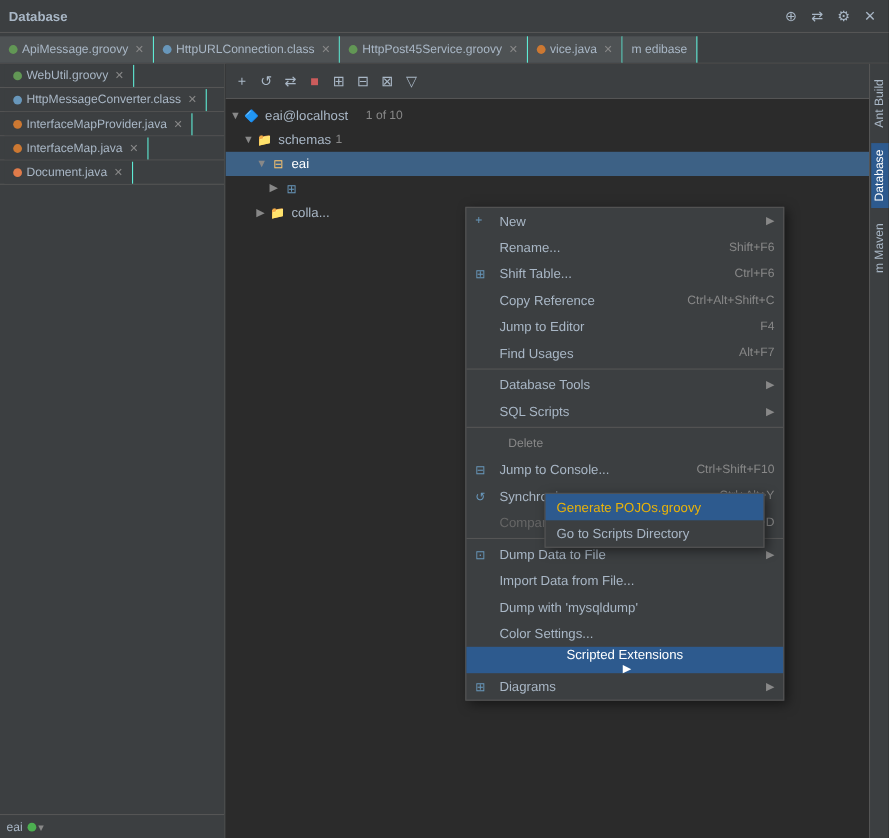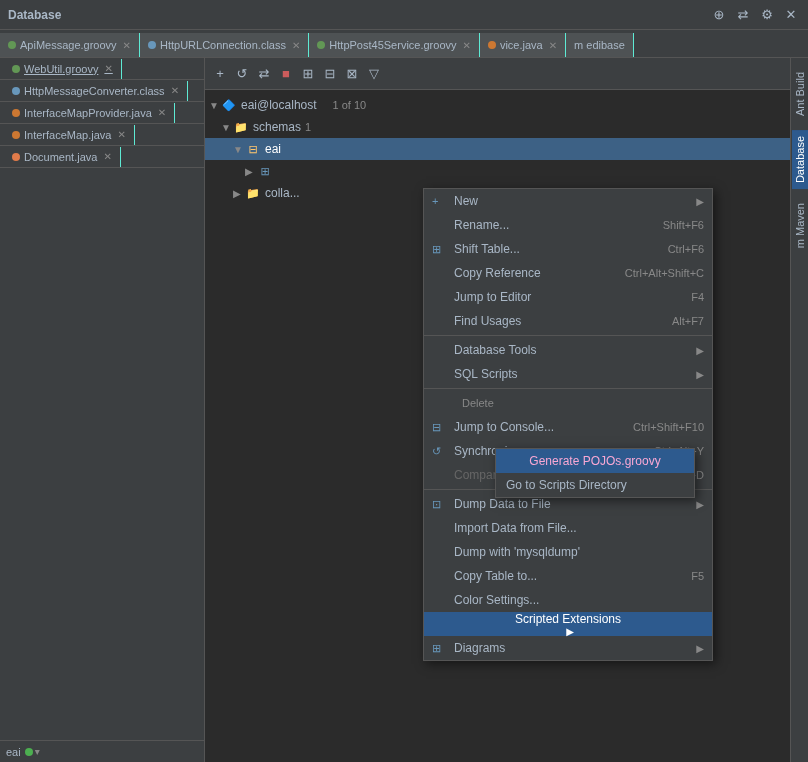--- a/index.html
+++ b/index.html
@@ -314,21 +314,21 @@
   </div>
   <div class="file-tab">
     <span>m edibase</span>
   </div>
 </div>
 
 <div class="main-layout">
 
   <div class="left-panel">
 
-    <div style="height:22px;background:#3c3f41;display:flex;align-items:center;padding:0 4px;border-bottom:1px solid #555;font-size:11px;gap:4px;text-decoration:underline;">
+    <div style="height:22px;background:#3c3f41;display:flex;align-items:center;padding:0 4px;border-bottom:1px solid #555;font-size:11px;gap:4px;">
       <div class="file-tab" style="height:20px;font-size:11px;background:#3c3f41;">
         <span class="tab-dot groovy"></span>
         <span>WebUtil.groovy</span>
         <span class="close">✕</span>
       </div>
     </div>
     <div style="height:22px;background:#3c3f41;display:flex;align-items:center;padding:0 4px;border-bottom:1px solid #555;font-size:11px;">
       <div class="file-tab" style="height:20px;font-size:11px;background:#3c3f41;">
         <span class="tab-dot class"></span>
         <span>HttpMessageConverter.class</span>
@@ -499,46 +499,41 @@
       <div class="menu-item">
         <span class="menu-icon"></span>
         <span class="menu-item-label">Import Data from File...</span>
       </div>
 
       <div class="menu-item">
         <span class="menu-icon"></span>
         <span class="menu-item-label">Dump with 'mysqldump'</span>
       </div>
 
-      <div class="menu-item">
-        <span class="menu-icon"></span>
-        <span class="menu-item-label">Copy Table to...</span>
-        <span class="menu-item-shortcut">F5</span>
-      </div>
 
       <div class="menu-item">
         <span class="menu-icon"></span>
         <span class="menu-item-label">Color Settings...</span>
       </div>
 
       <div class="menu-item highlighted">
         <span class="menu-icon" style="color:#fff;"></span>
         <span class="menu-item-label">Scripted Extensions</span>
         <span class="menu-arrow white">▶</span>
       </div>
 
       <div class="menu-item">
         <span class="menu-icon">⊞</span>
         <span class="menu-item-label">Diagrams</span>
         <span class="menu-arrow">▶</span>
       </div>
     </div>
 
     <div class="submenu">
-      <div class="submenu-item" style="background:#2d5a8e;color:#f9a8d4;justify-content:center;">
+      <div class="submenu-item" style="background:#2d5a8e;color:#eab308;">
         <span>Generate POJOs.groovy</span>
       </div>
       <div class="submenu-item">
         <span>Go to Scripts Directory</span>
       </div>
     </div>
 
   </div>
 
   <div class="vertical-tabs">

